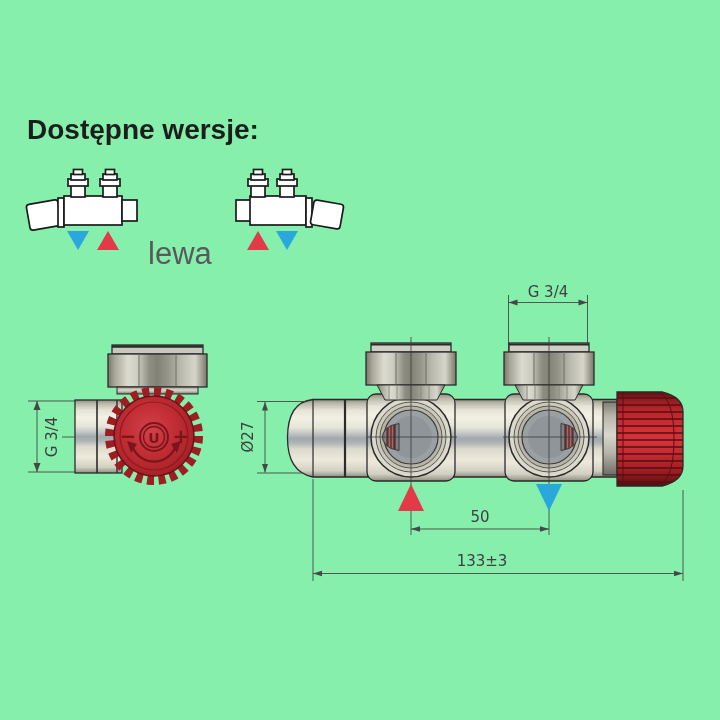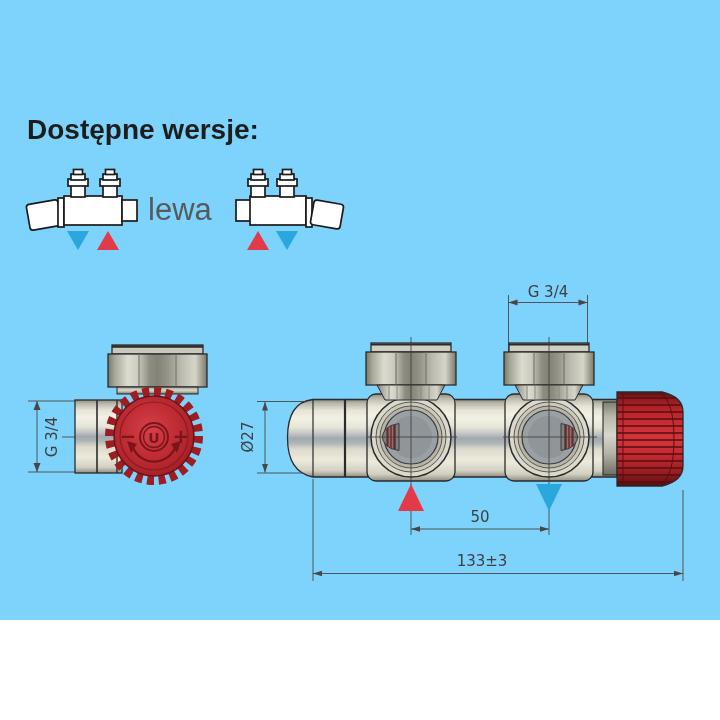--- a/index.html
+++ b/index.html
@@ -1,19 +1,19 @@
 <!DOCTYPE html>
 <html><head>
 <meta charset="utf-8">
 <style>
   html,body{margin:0;padding:0;background:#ffffff;}
-  .canvas{position:relative;width:720px;height:620px;background:#7dd3fc;overflow:hidden;
+  .canvas{position:relative;width:720px;height:720px;background:#86efac;overflow:hidden;
           font-family:"Liberation Sans",sans-serif;}
   .title{position:absolute;left:27px;top:114px;font-size:28px;font-weight:bold;color:#1d1d1b;}
-  .ver-label{position:absolute;font-size:31px;font-weight:normal;color:#58595b;}
+  .ver-label{position:absolute;font-size:31px;font-weight:normal;color:#58595b;margin-top:44px;}
   .ver-label.left{left:148px;top:192px;}
   .ver-label.right{left:361px;top:192px;}
   svg{position:absolute;left:0;top:0;}
   .geo{stroke:#2b2b2b;stroke-width:1.3;}
   .dl{stroke:#474747;stroke-width:0.9;}
   .cl{stroke:#3a3a3a;stroke-width:0.8;}
   .dim{font-family:"DejaVu Sans",sans-serif;font-size:15px;fill:#3f3f3f;}
   .arr{fill:#474747;stroke:none;}
   .kmark{font-family:"DejaVu Sans",sans-serif;font-weight:bold;fill:#7a1519;}
 </style>

